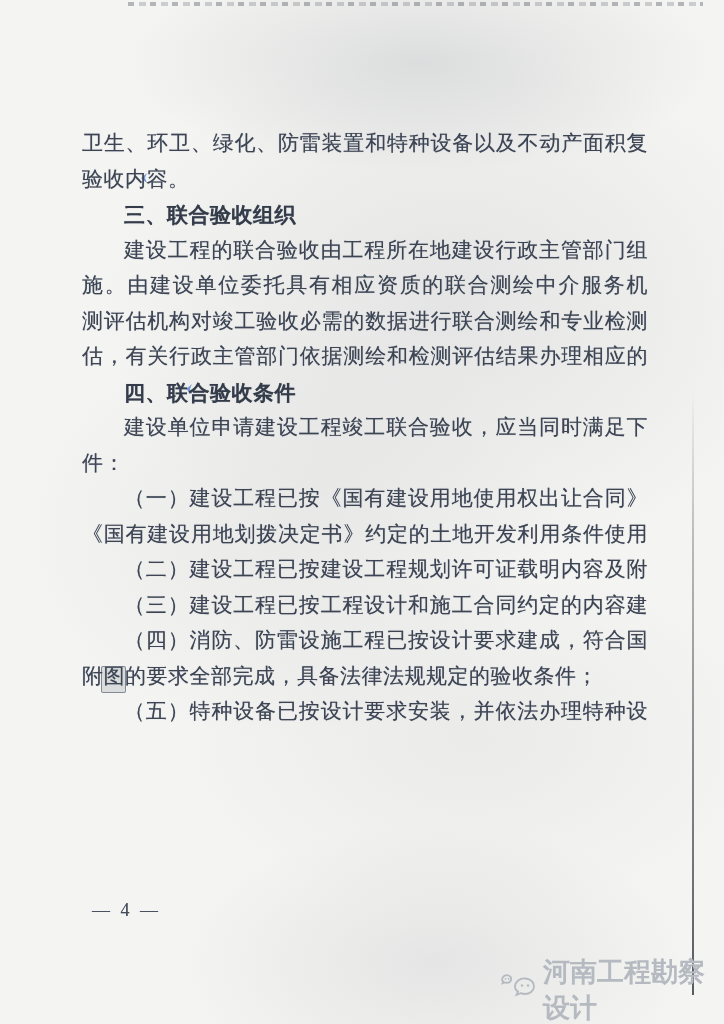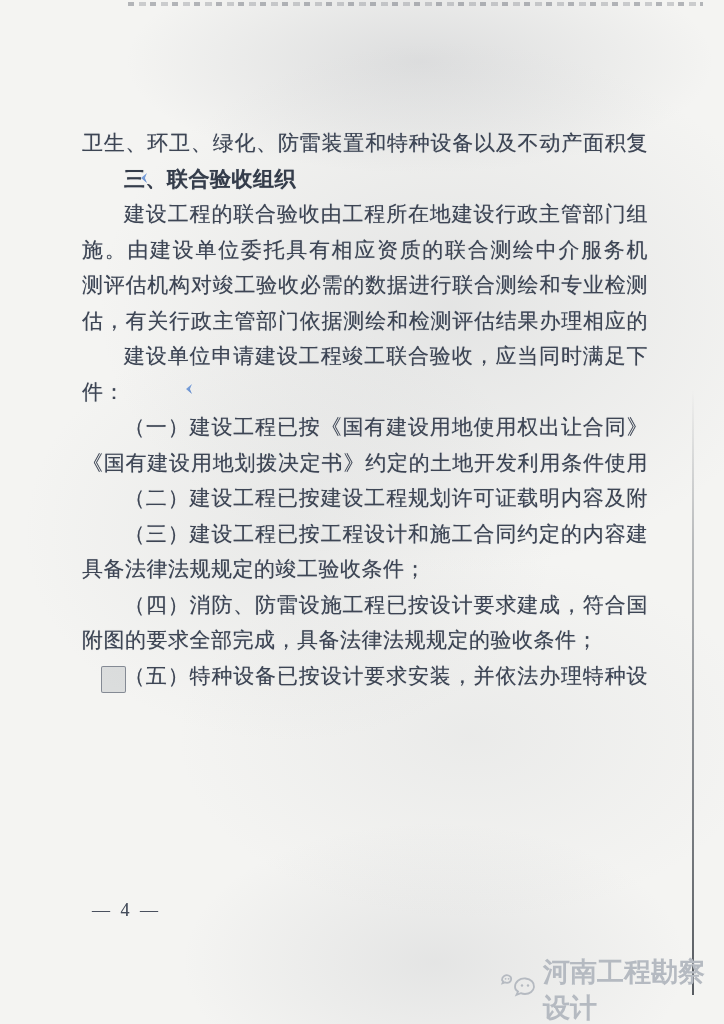--- a/index.html
+++ b/index.html
@@ -60,21 +60,21 @@
   }
   .line.fill {
     white-space: normal;
     text-align: justify;
     text-align-last: justify;
     overflow: hidden;
   }
   .line.indent { text-indent: 42px; }
   .line.heading {
     font-weight: 700;
-    font-family: Liberation Serif, serif;
+    font-family: Liberation Sans, sans-serif;
     color: #343c4a;
   }
 
   .page-number {
     position: absolute;
     left: 92px; top: 900px;
     font-size: 18px;
     letter-spacing: 3px;
     color: #454d5b;
     text-shadow: 0 0 .6px rgba(62,72,92,.5);
@@ -123,32 +123,33 @@
 <div class="page">
 
   <div class="top-streak"></div>
   <div class="right-fold"></div>
   <div class="speck speck-1"></div>
   <div class="speck speck-2"></div>
   <div class="dark-box"></div>
 
   <div class="content">
     <div class="line fill">卫生、环卫、绿化、防雷装置和特种设备以及不动产面积复核等</div>
+    <div class="line">验收内容。</div>
     <div class="line heading indent">三、联合验收组织</div>
     <div class="line indent fill">建设工程的联合验收由工程所在地建设行政主管部门组织实</div>
     <div class="line fill">施。由建设单位委托具有相应资质的联合测绘中介服务机构、检</div>
     <div class="line fill">测评估机构对竣工验收必需的数据进行联合测绘和专业检测评</div>
     <div class="line fill">估，有关行政主管部门依据测绘和检测评估结果办理相应的竣工</div>
+    <div class="line heading indent">四、联合验收条件</div>
     <div class="line indent fill">建设单位申请建设工程竣工联合验收，应当同时满足下列条</div>
     <div class="line">件：</div>
     <div class="line indent fill">（一）建设工程已按《国有建设用地使用权出让合同》或</div>
     <div class="line fill">《国有建设用地划拨决定书》约定的土地开发利用条件使用土地，</div>
     <div class="line indent fill">（二）建设工程已按建设工程规划许可证载明内容及附件、</div>
     <div class="line indent fill">（三）建设工程已按工程设计和施工合同约定的内容建成，</div>
-    <div class="line">具备法律法规规定的竣工验收条件；</div>
     <div class="line indent fill">（四）消防、防雷设施工程已按设计要求建成，符合国家标</div>
     <div class="line">附图的要求全部完成，具备法律法规规定的验收条件；</div>
     <div class="line indent fill">（五）特种设备已按设计要求安装，并依法办理特种设备使</div>
   </div>
 
   <div class="page-number">— 4 —</div>
 
   <div class="watermark">
     <span>
       <svg width="42" height="32" viewBox="0 0 42 32" fill="none">

